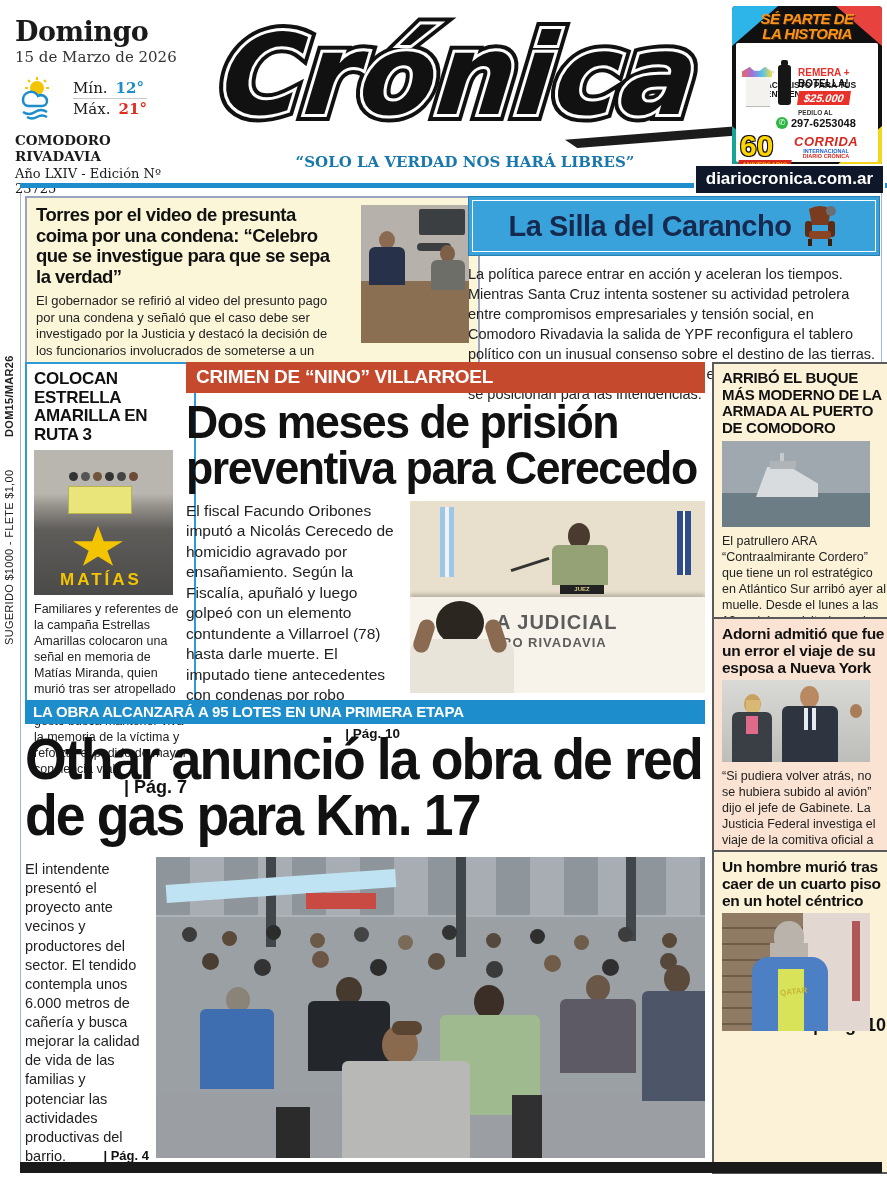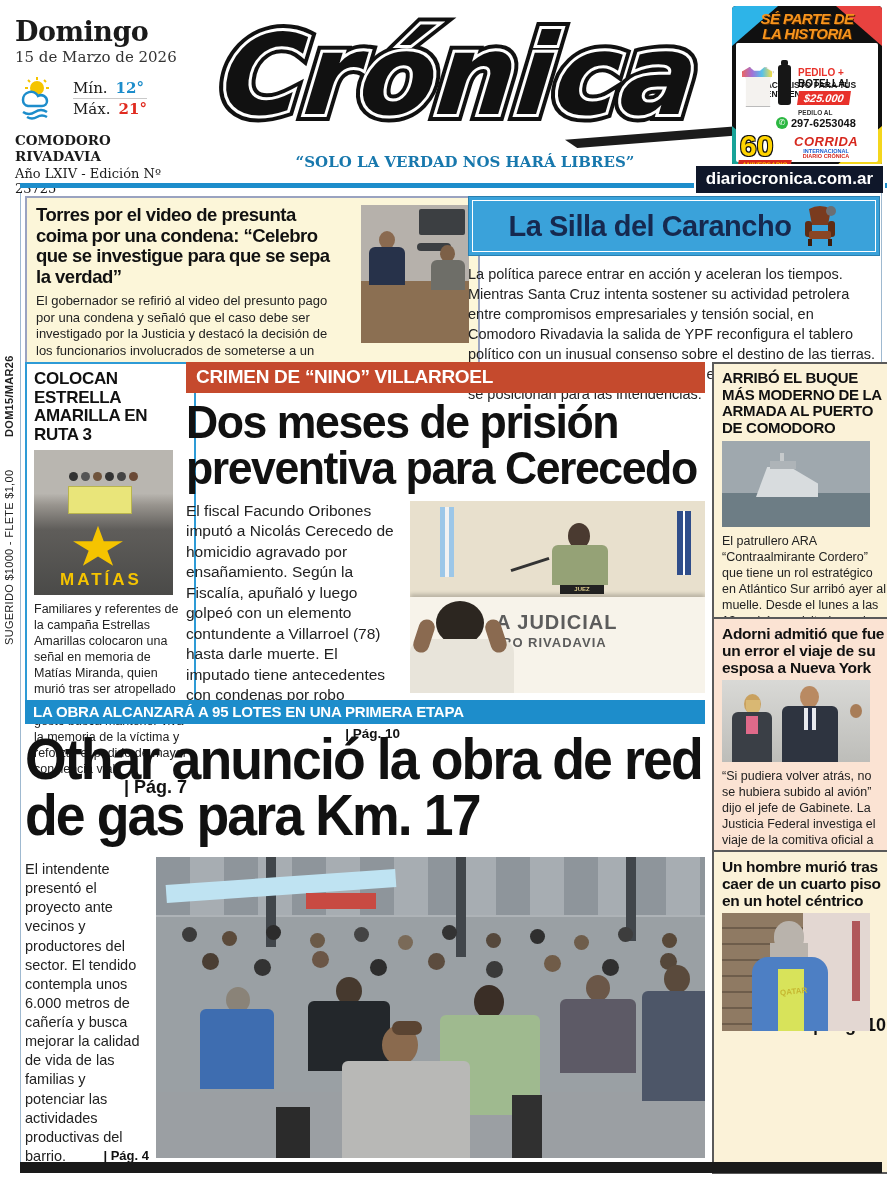--- a/index.html
+++ b/index.html
@@ -161,21 +161,21 @@
     <div class="promo-title">
       <div>SÉ PARTE DE</div>
       <div>LA HISTORIA</div>
     </div>
     <div class="promo-body">
       <div class="promo-pack">¡PACK LISTO PARA TUS ENTRENAMIENTOS!</div>
       <div class="shirt"></div>
       <div class="shirt-band"></div>
       <div class="bottle"></div>
       <div class="remera">
-        <div class="r1">PEDILO +</div>
+        <div class="r1">REMERA +</div>
         <div class="r2">BOTELLA!</div>
       </div>
       <div class="price">$25.000</div>
       <div class="pedilo">PEDILO AL</div>
       <div class="phone-row">
         <div class="wa">✆</div>
         <div class="phone">297-6253048</div>
       </div>
       <div class="anni-60">60</div>
       <div class="anni-w">ANIVERSARIO</div>

